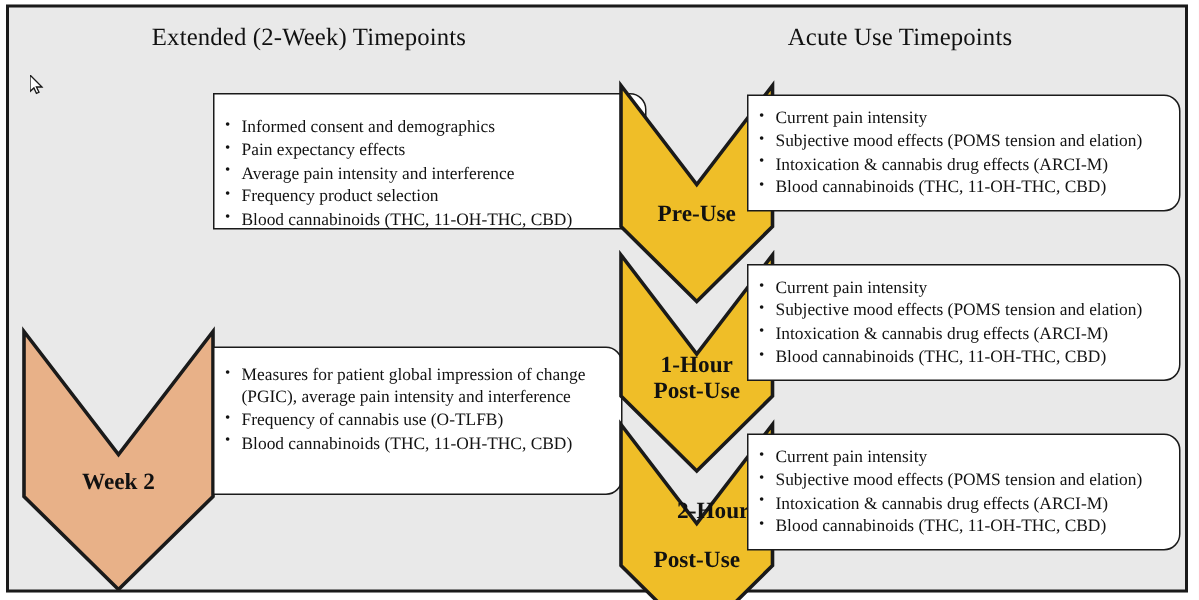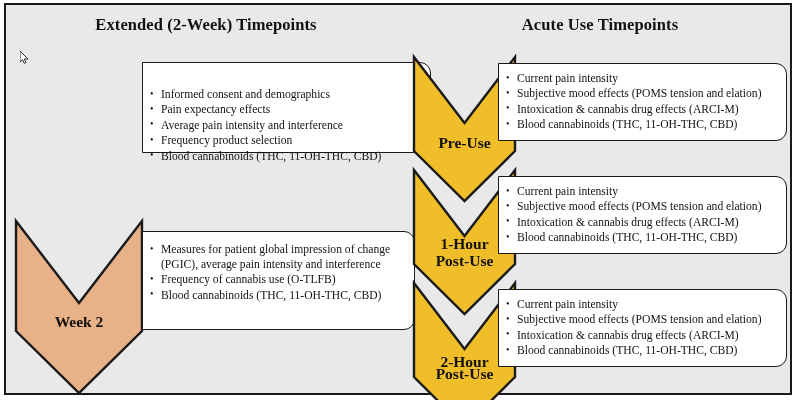--- a/index.html
+++ b/index.html
@@ -31,21 +31,21 @@
     width: 788px;
     height: 392px;
     background: #e9e9e9;
     border: 2px solid #1a1a1a;
     box-sizing: border-box;
   }
 
   .column-title {
     position: absolute;
     font-family: "Liberation Serif", "DejaVu Serif", serif;
-    font-weight: bold;
+    font-weight: normal;
     font-size: 16.5px;
     color: #111111;
     letter-spacing: 0.1px;
     white-space: nowrap;
     text-align: center;
   }
   #title-extended { left: 10px;  top: 10px; width: 380px; }
   #title-acute    { left: 404px; top: 10px; width: 380px; }
 
   
@@ -115,21 +115,21 @@
 <body>
 
 <div id="figure">
 
   <div class="panel">
 
     <div class="column-title" id="title-extended">Extended (2-Week) Timepoints</div>
     <div class="column-title" id="title-acute">Acute Use Timepoints</div>
 
 
-    <div class="infobox" style="left:136px; top:57px; width:289px; height:91px; padding:25px 8px 6px 7px;">
+    <div class="infobox" style="left:136px; top:57px; width:289px; height:91px; padding:15px 8px 6px 7px;">
       <ul>
         <li>Informed consent and demographics</li>
         <li>Pain expectancy effects</li>
         <li>Average pain intensity and interference</li>
         <li>Frequency product selection</li>
         <li>Blood cannabinoids (THC, 11-OH-THC, CBD)</li>
       </ul>
     </div>
 
     <div class="chevron" style="left:8px; top:214px; width:130px; height:176px;">
@@ -177,21 +177,21 @@
         <li>Subjective mood effects (POMS tension and elation)</li>
         <li>Intoxication &amp; cannabis drug effects (ARCI-M)</li>
         <li>Blood cannabinoids (THC, 11-OH-THC, CBD)</li>
       </ul>
     </div>
 
     <div class="chevron" style="left:406px; top:276px; width:105px; height:148px;">
       <svg width="105" height="148" viewBox="0 0 105 148" aria-hidden="true">
         <polygon points="2,2 52.5,68 103,2 103,96 52.5,146 2,96" fill="#efbe28" stroke="#1a1a1a" stroke-width="2.4" stroke-linejoin="miter"></polygon>
       </svg>
-      <div class="chevron-label" style="top:73px;">2-Hour</div>
+      <div class="chevron-label" style="top:52px;margin-left:11px;">2-Hour</div>
       <div class="chevron-label" style="top:85px;">Post-Use</div>
     </div>
 
     <div class="infobox" style="left:492px; top:284px; width:289px; height:78px; padding:8px 8px 6px 7px;">
       <ul>
         <li>Current pain intensity</li>
         <li>Subjective mood effects (POMS tension and elation)</li>
         <li>Intoxication &amp; cannabis drug effects (ARCI-M)</li>
         <li>Blood cannabinoids (THC, 11-OH-THC, CBD)</li>
       </ul>

